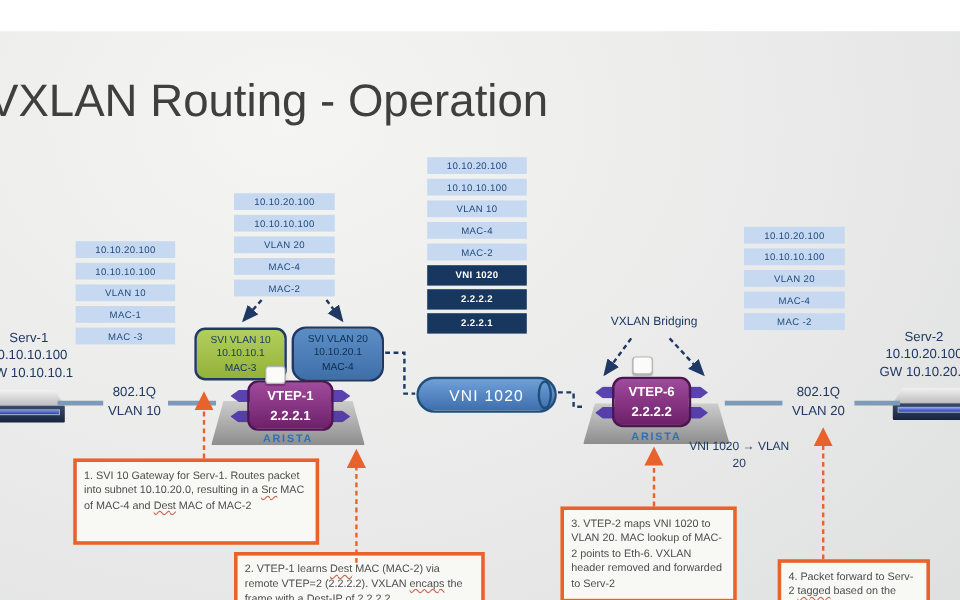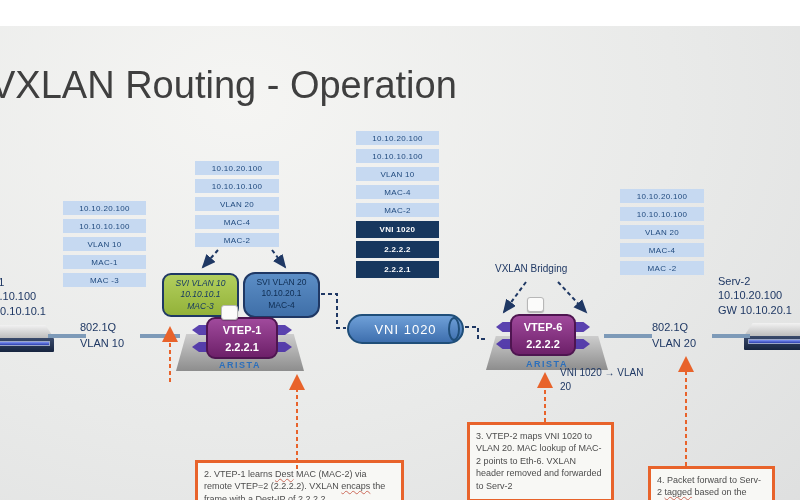--- a/index.html
+++ b/index.html
@@ -5,29 +5,29 @@
   html,body{margin:0;padding:0;}
   .stage{position:relative;width:800px;height:500px;overflow:hidden;
     background:radial-gradient(ellipse at 30% 15%, #f5f5f3 0%, #e9eae9 55%, #dedfdf 100%);
     font-family:"Liberation Sans", sans-serif;margin-top:26px;}
   .title{position:absolute;left:-10px;top:38px;font-size:38px;color:#3f3f3f;letter-spacing:0px;white-space:nowrap;}
   .cellstack{position:absolute;display:flex;flex-direction:column;gap:4px;}
   .cellstack.darkgap{gap:3px;}
   .cell{height:14px;background:#c6d9f1;color:#1f497d;font-size:8px;display:flex;align-items:center;justify-content:center;letter-spacing:.3px;}
   .cell.dark{height:17px;background:#17375e;color:#ffffff;font-weight:bold;}
   .svibox{position:absolute;border:2px solid #1f3864;border-radius:9px;text-align:center;font-size:8.5px;line-height:1.35;padding-top:3px;box-sizing:border-box;}
-  .svibox.green{background:linear-gradient(#b2cf5d,#93b239);color:#173a63;font-style:italic;}
+  .svibox.green{background:linear-gradient(#b2cf5d,#93b239);color:#173a63;}
   .svibox.blue{background:linear-gradient(#5c8ec6,#3f6fa8);color:#0f2d52;border-radius:12px;}
   .ribbon{position:absolute;background:#4a30a8;opacity:.9;clip-path:polygon(0 50%,7% 0,93% 0,100% 50%,93% 100%,7% 100%);}
   .vtep{position:absolute;background:linear-gradient(#a04a9c,#6d2069);border:2px solid #4e1550;border-radius:9px;color:#fff;text-align:center;font-weight:bold;font-size:11px;line-height:1.55;box-sizing:border-box;padding-top:3px;}
   .switch{position:absolute;background:linear-gradient(#cdcdcd,#8d8d8d);clip-path:polygon(8% 0,92% 0,100% 100%,0 100%);}
   .arista{position:absolute;bottom:1px;left:0;width:100%;text-align:center;color:#2c6fbb;font-weight:bold;font-size:9px;letter-spacing:1.5px;}
   .pipe{position:absolute;background:linear-gradient(#6fa0d8,#3e6fae);border:2px solid #1f4e79;border-radius:15px;color:#fff;display:flex;align-items:center;justify-content:center;font-size:13px;letter-spacing:1px;box-sizing:border-box;}
   .pipecap{position:absolute;right:2px;top:1px;bottom:1px;width:12px;border:2px solid #1f4e79;border-radius:50%;box-sizing:border-box;}
-  .label{position:absolute;color:#1f3864;text-align:left;}
+  .label{position:absolute;color:#1f3864;text-align:center;}
   .note{position:absolute;background:#f8f8f5;border:3px solid #e8632b;color:#4d4d4d;font-size:9px;line-height:1.38;padding:5px 6px;box-sizing:border-box;text-align:left;}
   .wavy{text-decoration:underline;text-decoration-style:wavy;text-decoration-color:#cc6a5a;text-decoration-thickness:1px;}
   .server{position:absolute;}
   .server .topface{height:13px;background:linear-gradient(#f2f2f2,#bdbdbd);clip-path:polygon(12% 0,88% 0,100% 100%,0 100%);}
   .server .front{height:14px;background:linear-gradient(#3a4a6b,#16243f);border-radius:1px;padding:3px 4px;box-sizing:border-box;}
   .server .slot{height:5px;background:linear-gradient(#7e92f5,#2c3fae);border:1px solid #9aa6c8;box-sizing:border-box;}
   .bubble{position:absolute;width:15px;height:13px;background:#fbfbfa;border:1px solid #b7b7b7;border-radius:3px;box-shadow:0 1px 1px rgba(0,0,0,.25);}
   .overlay{position:absolute;left:0;top:0;pointer-events:none;}
   .dashNavy{stroke:#1f3864;stroke-width:2;stroke-dasharray:4 3;fill:none;}
   .dashOrange{stroke:#e8632b;stroke-width:2;stroke-dasharray:4 3;fill:none;}
@@ -147,20 +147,23 @@
   </div>
   <div class="label" style="left:495px;top:237px;width:100px;font-size:10px">VXLAN Bridging</div>
   <div class="label" style="left:560px;top:340px;width:112px;font-size:10px;line-height:1.4">
     <div>VNI 1020 → VLAN</div>
     <div>20</div>
   </div>
 
   <div class="bubble" style="left:221px;top:279px"></div>
   <div class="bubble" style="left:527px;top:271px"></div>
 
+  <div class="note" style="left:61px;top:356px;width:205px;height:72px">
+    <span>1. SVI 10 Gateway for Serv-1. Routes packet into subnet 10.10.20.0, resulting in a </span><span class="wavy">Src</span><span> MAC of MAC-4 and </span><span class="wavy">Dest</span><span> MAC of MAC-2</span>
+  </div>
   <div class="note" style="left:195px;top:434px;width:209px;height:54px">
     <span>2. VTEP-1 learns </span><span class="wavy">Dest</span><span> MAC (MAC-2) via remote VTEP=2 (2.2.2.2). VXLAN </span><span class="wavy">encaps</span><span> the frame with a </span><span class="wavy">Dest-IP</span><span> of 2.2.2.2</span>
   </div>
   <div class="note" style="left:467px;top:396px;width:147px;height:80px">
     <span>3. VTEP-2 maps VNI 1020 to VLAN 20. MAC lookup of MAC-2 points to Eth-6. VXLAN header removed and forwarded to Serv-2</span>
   </div>
   <div class="note" style="left:648px;top:440px;width:127px;height:53px">
     <span>4. Packet forward to  Serv-2 </span><span class="wavy">tagged</span><span> based on the  Local VLAN to VNI mapping</span>
   </div>
 

